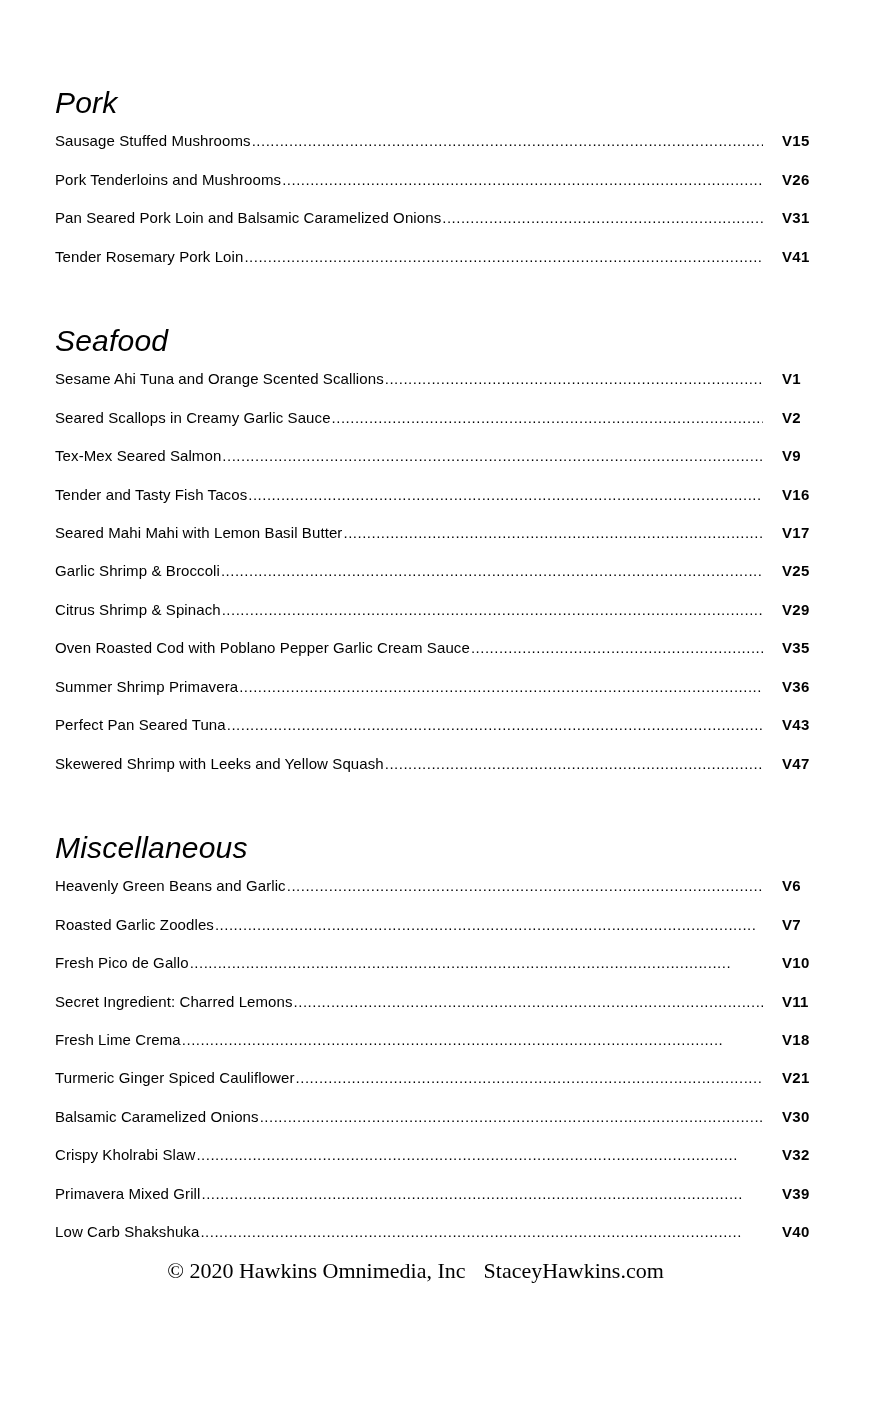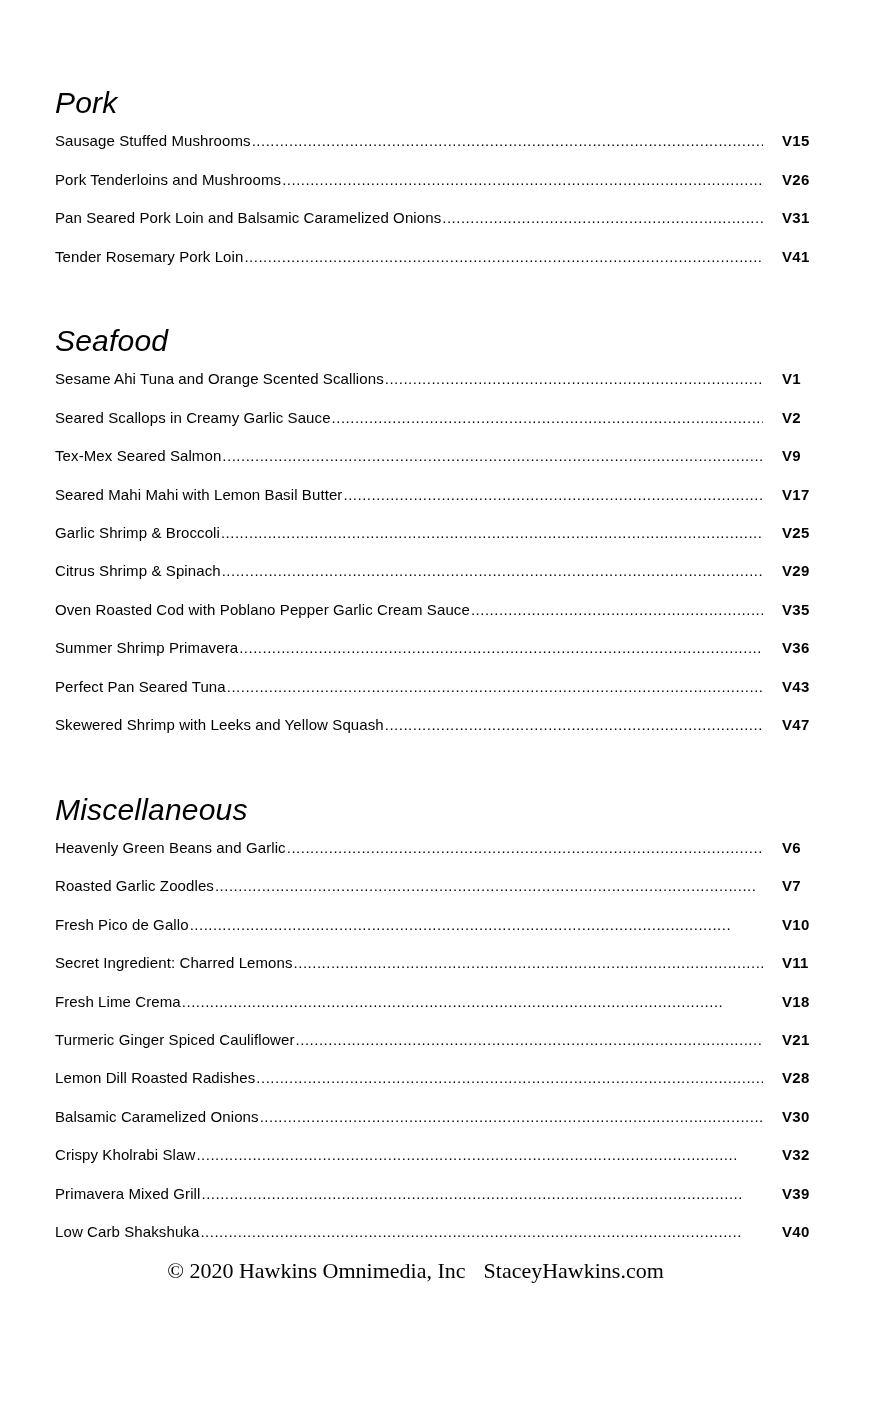--- a/index.html
+++ b/index.html
@@ -119,20 +119,25 @@
     <span class="code">V2</span>
   </div>
 
   <div class="toc-row">
     <span class="name">Tex-Mex Seared Salmon</span>
     <span class="leader"></span>
     <span class="code">V9</span>
   </div>
 
 
+  <div class="toc-row">
+    <span class="name">Tender and Tasty Fish Tacos</span>
+    <span class="leader"></span>
+    <span class="code">V16</span>
+  </div>
 
   <div class="toc-row">
     <span class="name">Seared Mahi Mahi with Lemon Basil Butter</span>
     <span class="leader"></span>
     <span class="code">V17</span>
   </div>
 
   <div class="toc-row">
     <span class="name">Garlic Shrimp &amp; Broccoli</span>
     <span class="leader"></span>
@@ -203,25 +208,20 @@
     <span class="leader"></span>
     <span class="code">V18</span>
   </div>
 
   <div class="toc-row">
     <span class="name">Turmeric Ginger Spiced Cauliflower</span>
     <span class="leader"></span>
     <span class="code">V21</span>
   </div>
 
-  <div class="toc-row">
-    <span class="name">Lemon Dill Roasted Radishes</span>
-    <span class="leader"></span>
-    <span class="code">V28</span>
-  </div>
 
   <div class="toc-row">
     <span class="name">Balsamic Caramelized Onions</span>
     <span class="leader"></span>
     <span class="code">V30</span>
   </div>
 
   <div class="toc-row">
     <span class="name">Crispy Kholrabi Slaw</span>
     <span class="leader"></span>

